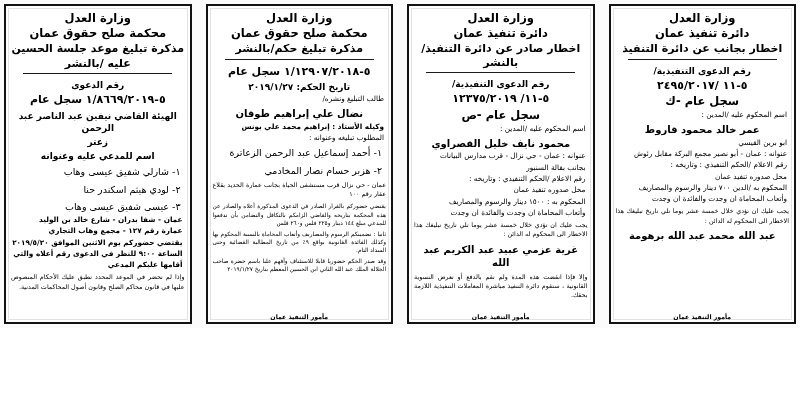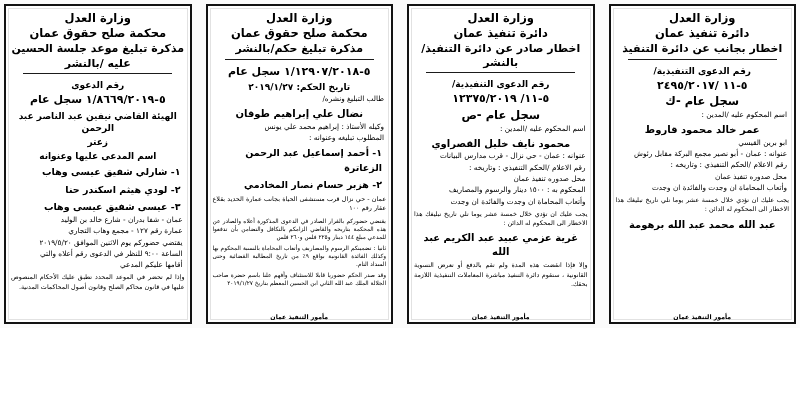--- a/index.html
+++ b/index.html
@@ -88,21 +88,21 @@
   .body.small {
     font-size: 6.4px;
     line-height: 1.45;
   }
   .body.tiny {
     font-size: 5.8px;
     line-height: 1.4;
   }
   .namelist {
     font-size: 9.5px;
-    font-weight: bold;
+    font-weight: normal;
     line-height: 1.5;
     margin-top: 3px;
     width: 100%;
     text-align: right;
     padding-right: 4px;
   }
   .centername {
     font-size: 10px;
     font-weight: bold;
     margin-top: 3px;
@@ -117,39 +117,39 @@
     font-weight: bold;
   }
   .field {
     width: 100%;
     text-align: right;
     font-size: 7.3px;
     line-height: 1.55;
     font-weight: normal;
     padding-right: 2px;
   }
-  .field.b { font-weight: normal; }
+  .field.b { font-weight: bold; }
   .spacer { flex: 1 1 auto; }
 </style>
 </head>
 <body>
 
 <div class="page">
 
   <div class="notice">
     <div class="hdr h1">وزارة العدل</div>
     <div class="hdr h2">محكمة صلح حقوق عمان</div>
     <div class="hdr h3">مذكرة تبليغ موعد جلسة الحسين</div>
     <div class="hdr h3">عليه /بالنشر</div>
     <div class="rule"></div>
     <div class="sub">رقم الدعوى</div>
     <div class="caseno">٥-١/٨٦٦٩/٢٠١٩ سجل عام</div>
     <div class="sub">الهيئة القاضي نيفين عبد الناصر عبد الرحمن</div>
     <div class="sub">زعتر</div>
-    <div class="sub">اسم المدعى عليها وعنوانه</div>
+    <div class="sub">اسم للمدعي عليه وعنوانه</div>
     <div class="namelist">١- شارلي شفيق عيسى وهاب</div>
     <div class="namelist">٢- لودي هيثم اسكندر حنا</div>
     <div class="namelist">٣- عيسى شفيق عيسى وهاب</div>
     <div class="field b">عمان - شفا بدران - شارع خالد بن الوليد</div>
     <div class="field b">عمارة رقم ١٢٧ - مجمع وهاب التجاري</div>
     <div class="field b">يقتضي حضوركم يوم الاثنين الموافق ٢٠١٩/٥/٢٠</div>
     <div class="field b">الساعة ٩:٠٠ للنظر في الدعوى رقم أعلاه والتي</div>
     <div class="field b">أقامها عليكم المدعي</div>
     <div class="body small">وإذا لم تحضر في الموعد المحدد تطبق عليك الأحكام المنصوص عليها في قانون محاكم الصلح وقانون أصول المحاكمات المدنية.</div>
     <div class="spacer"></div>
@@ -180,20 +180,21 @@
     <div class="hdr h1">وزارة العدل</div>
     <div class="hdr h2">دائرة تنفيذ عمان</div>
     <div class="hdr h3">اخطار صادر عن دائرة التنفيذ/بالنشر</div>
     <div class="rule"></div>
     <div class="sub">رقم الدعوى التنفيذية/</div>
     <div class="caseno">٥-١١/ ١٢٣٧٥/٢٠١٩</div>
     <div class="bigline">سجل عام -ص</div>
     <div class="field">اسم المحكوم عليه /المدين :</div>
     <div class="centername">محمود نايف خليل القصراوي</div>
     <div class="field">عنوانه : عمان - حي نزال - قرب مدارس البيانات</div>
+    <div class="field">بجانب بقالة السنبور</div>
     <div class="field">رقم الاعلام /الحكم التنفيذي : وتاريخه :</div>
     <div class="field">محل صدوره تنفيذ عمان</div>
     <div class="field">المحكوم به : ١٥٠٠ دينار والرسوم والمصاريف</div>
     <div class="field">وأتعاب المحاماة ان وجدت والفائدة ان وجدت</div>
     <div class="body small">يجب عليك ان تؤدي خلال خمسة عشر يوما تلي تاريخ تبليغك هذا الاخطار الى المحكوم له الدائن :</div>
     <div class="centername">غرية عزمي عبيد عبد الكريم عبد الله</div>
     <div class="body small">وإلا فإذا انقضت هذه المدة ولم تقم بالدفع أو تعرض التسوية القانونية ، ستقوم دائرة التنفيذ مباشرة المعاملات التنفيذية اللازمة بحقك.</div>
     <div class="spacer"></div>
     <div class="footer">مأمور التنفيذ عمان</div>
   </div>
@@ -205,20 +206,21 @@
     <div class="rule"></div>
     <div class="sub">رقم الدعوى التنفيذية/</div>
     <div class="caseno">٥-١١ /٢٤٩٥/٢٠١٧</div>
     <div class="bigline">سجل عام -ك</div>
     <div class="field">اسم المحكوم عليه /المدين :</div>
     <div class="centername">عمر خالد محمود قاروط</div>
     <div class="field">ابو برين القيسي</div>
     <div class="field">عنوانه : عمان - أبو نصير مجمع البركة مقابل رئوش</div>
     <div class="field">رقم الاعلام /الحكم التنفيذي : وتاريخه :</div>
     <div class="field">محل صدوره تنفيذ عمان</div>
+    <div class="field">المحكوم به /الدين ٧٠٠ دينار والرسوم والمصاريف</div>
     <div class="field">وأتعاب المحاماة ان وجدت والفائدة ان وجدت</div>
     <div class="body small">يجب عليك ان تؤدي خلال خمسة عشر يوما تلي تاريخ تبليغك هذا الاخطار الى المحكوم له الدائن :</div>
     <div class="centername">عبد الله محمد عبد الله برهومة</div>
     <div class="spacer"></div>
     <div class="footer">مأمور التنفيذ عمان</div>
   </div>
 
 </div>
 
 </body></html>

